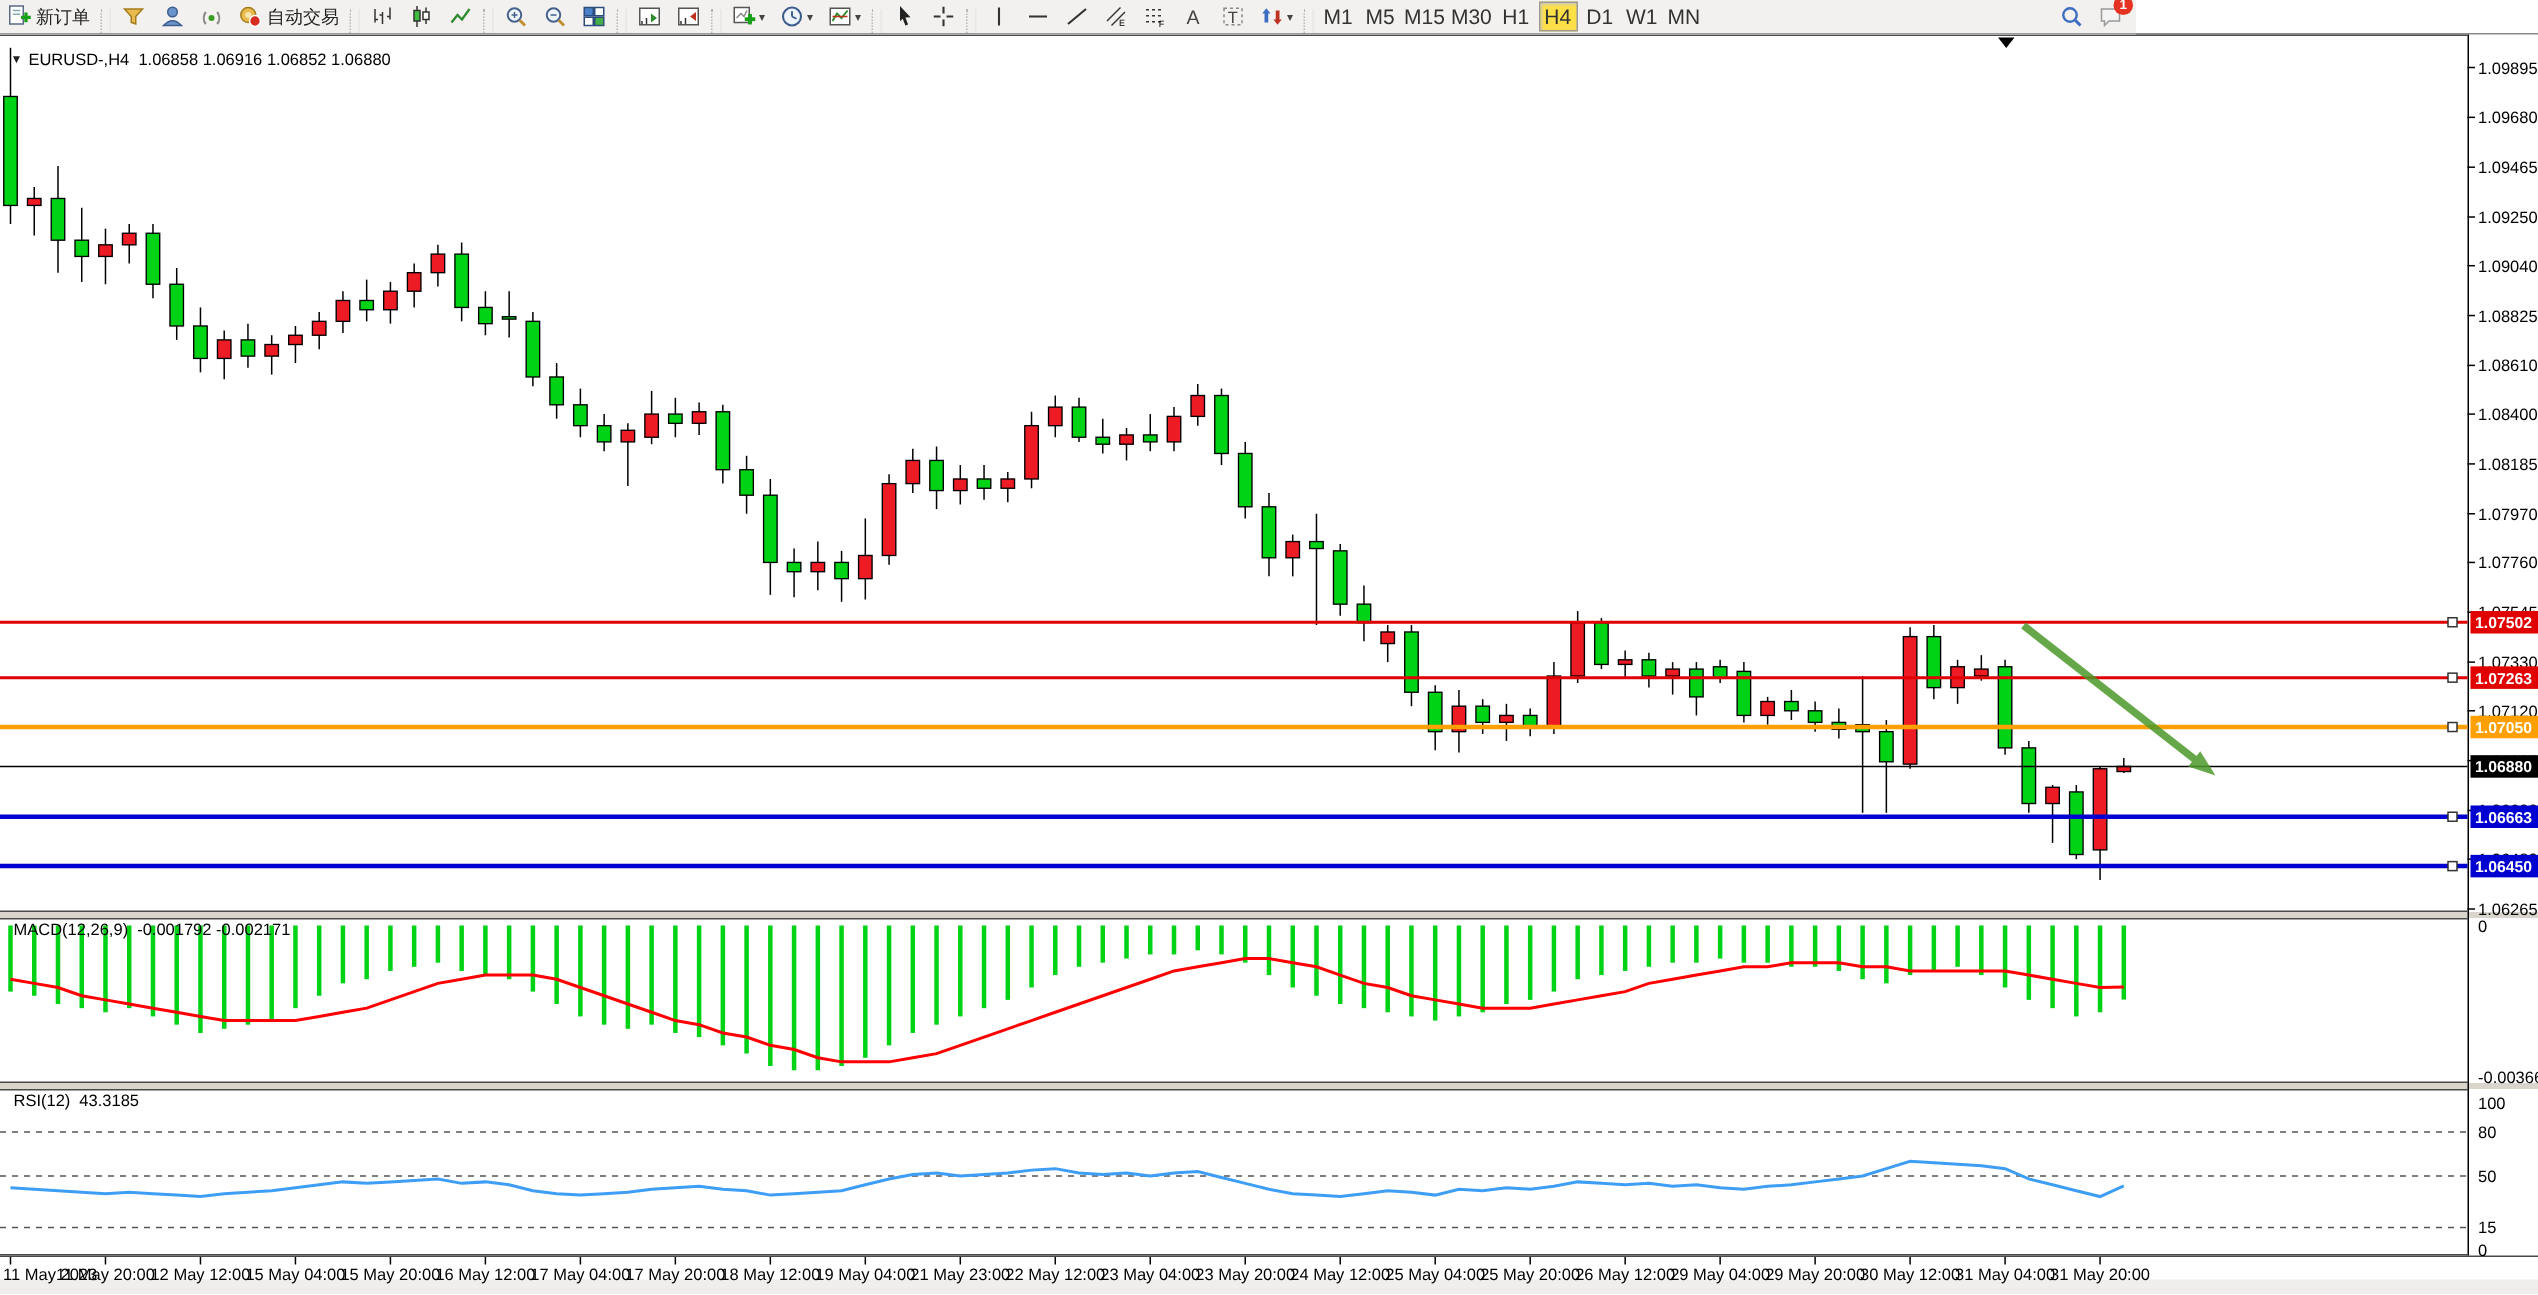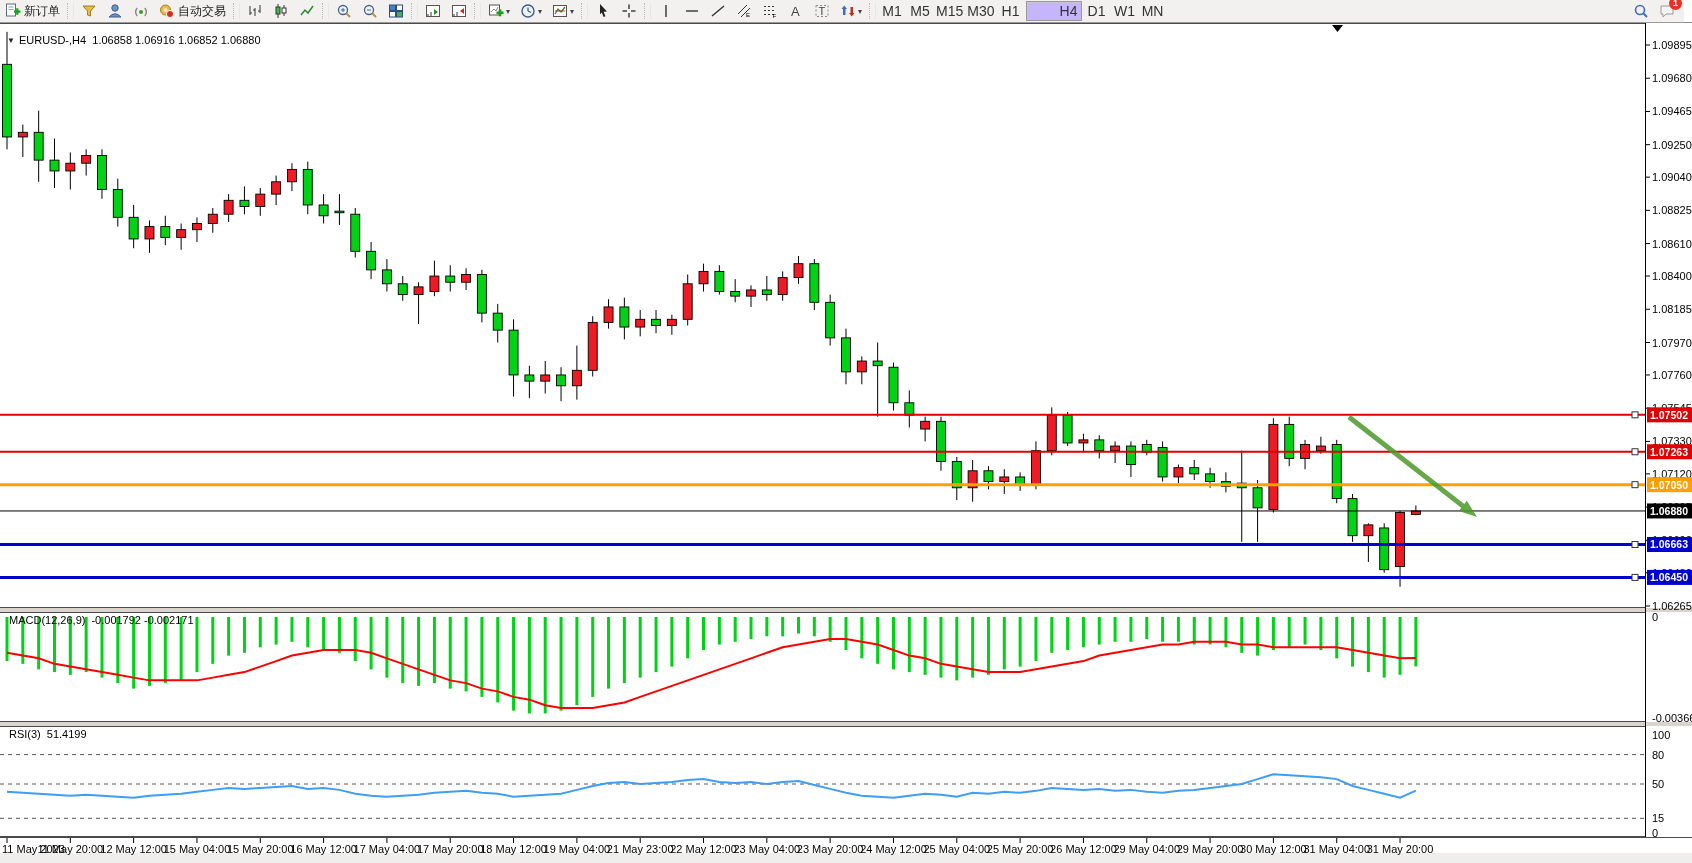--- a/index.html
+++ b/index.html
@@ -1,31 +1,31 @@
 <!DOCTYPE html>
 <html><head>
 <meta charset="utf-8">
 <style>
   html,body{margin:0;padding:0;background:#fff;}
   #app{position:relative;width:1692px;height:863px;overflow:hidden;background:#fff;
        font-family:"Liberation Sans",sans-serif;}
   
-  #toolbar{position:absolute;left:0;top:0;width:1684px;height:22px;background:#f2f1ef;
-           border-bottom:1px solid #9a9a9a;display:flex;align-items:center;z-index:5;}
+  #toolbar{position:absolute;left:0;top:0;width:1424px;height:22px;background:#f2f1ef;
+           border-bottom:1px solid #9a9a9a;display:flex;align-items:flex-end;z-index:5;}
   .tgroup{display:flex;align-items:center;height:22px;}
   .tsep{width:5px;height:16px;margin:0 2px;border-left:1px dotted #b5b5b5;border-right:1px solid #e6e6e6;}
   .tbtn{display:flex;align-items:center;height:20px;padding:0 3px;margin:0 1px;border:1px solid transparent;
         border-radius:2px;cursor:default;}
   .tbtn .tlabel{font-size:12px;color:#222;margin-left:3px;white-space:nowrap;}
   .tbtn .drop{font-size:8px;color:#444;margin-left:2px;}
   .ticon{width:16px;height:16px;display:inline-block;}
   .ticon svg{display:block;}
   .tfbtn{font-size:14px;color:#333;min-width:24px;height:18px;line-height:18px;text-align:center;
          margin:0 1px;border:1px solid transparent;}
-  .tfbtn.active{border:1px solid #9a9a9a;background:#c4b5fd;box-shadow:inset 1px 1px 2px #c9c7c2;padding-left:30px;}
+  .tfbtn.active{border:1px solid #9a9a9a;background:#fde047;box-shadow:inset 1px 1px 2px #c9c7c2;}
   #tb-right{position:absolute;right:4px;top:0;display:flex;align-items:center;height:22px;}
   .badge{position:absolute;right:-4px;top:-4px;background:#e53222;color:#fff;border-radius:50%;
          width:13px;height:13px;font-size:9px;line-height:13px;text-align:center;font-weight:bold;}
   
   .overlay{position:absolute;font-size:11px;color:#000;z-index:3;white-space:nowrap;}
   #symbol-line{left:7px;top:34px;}
   #symbol-line .tri{font-size:8px;vertical-align:1px;margin-right:4px;color:#222;}
   #macd-label{left:9px;top:614px;}
   #rsi-label{left:9px;top:728px;}
   .lab-val{margin-left:6px;}
@@ -749,15 +749,15 @@
 
   <div id="symbol-line" class="overlay">
     <span class="tri">▼</span><span>EURUSD-,H4</span>&nbsp;&nbsp;<span>1.06858 1.06916 1.06852 1.06880</span>
   </div>
 
   <div id="macd-label" class="overlay">
     <span>MACD(12,26,9)</span><span class="lab-val">-0.001792 -0.002171</span>
   </div>
 
   <div id="rsi-label" class="overlay">
-    <span>RSI(3)</span><span class="lab-val">51.4199</span>
+    <span>RSI(12)</span><span class="lab-val">43.3185</span>
   </div>
 </div>
 
 </body></html>

